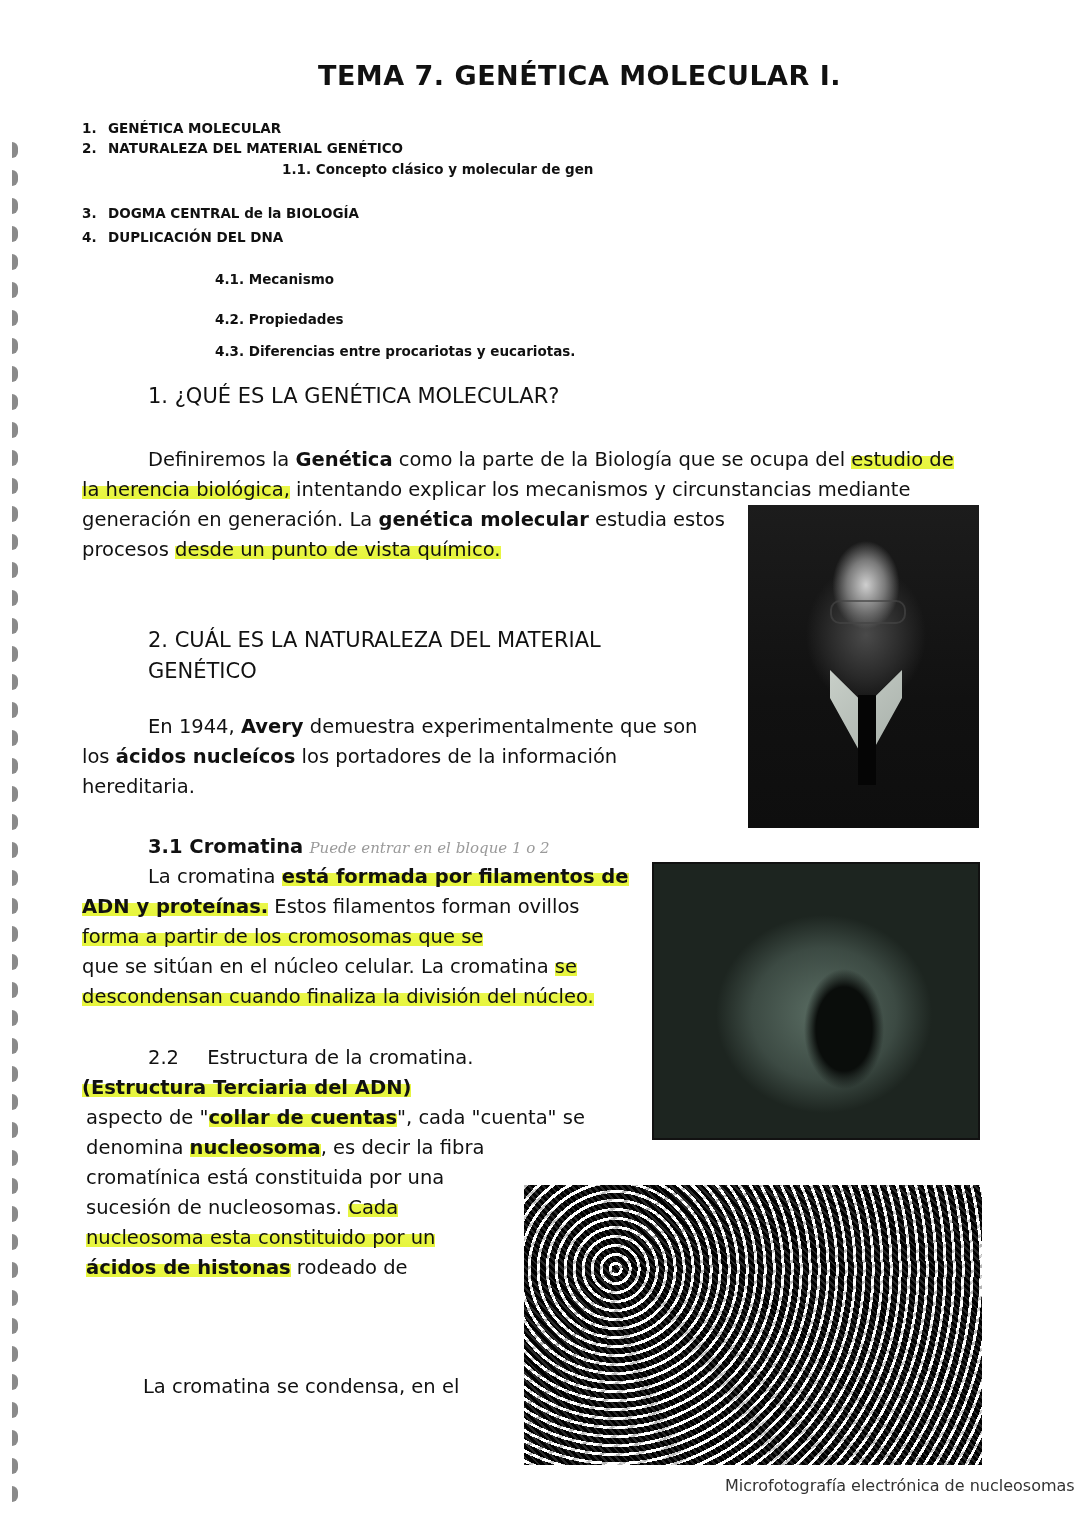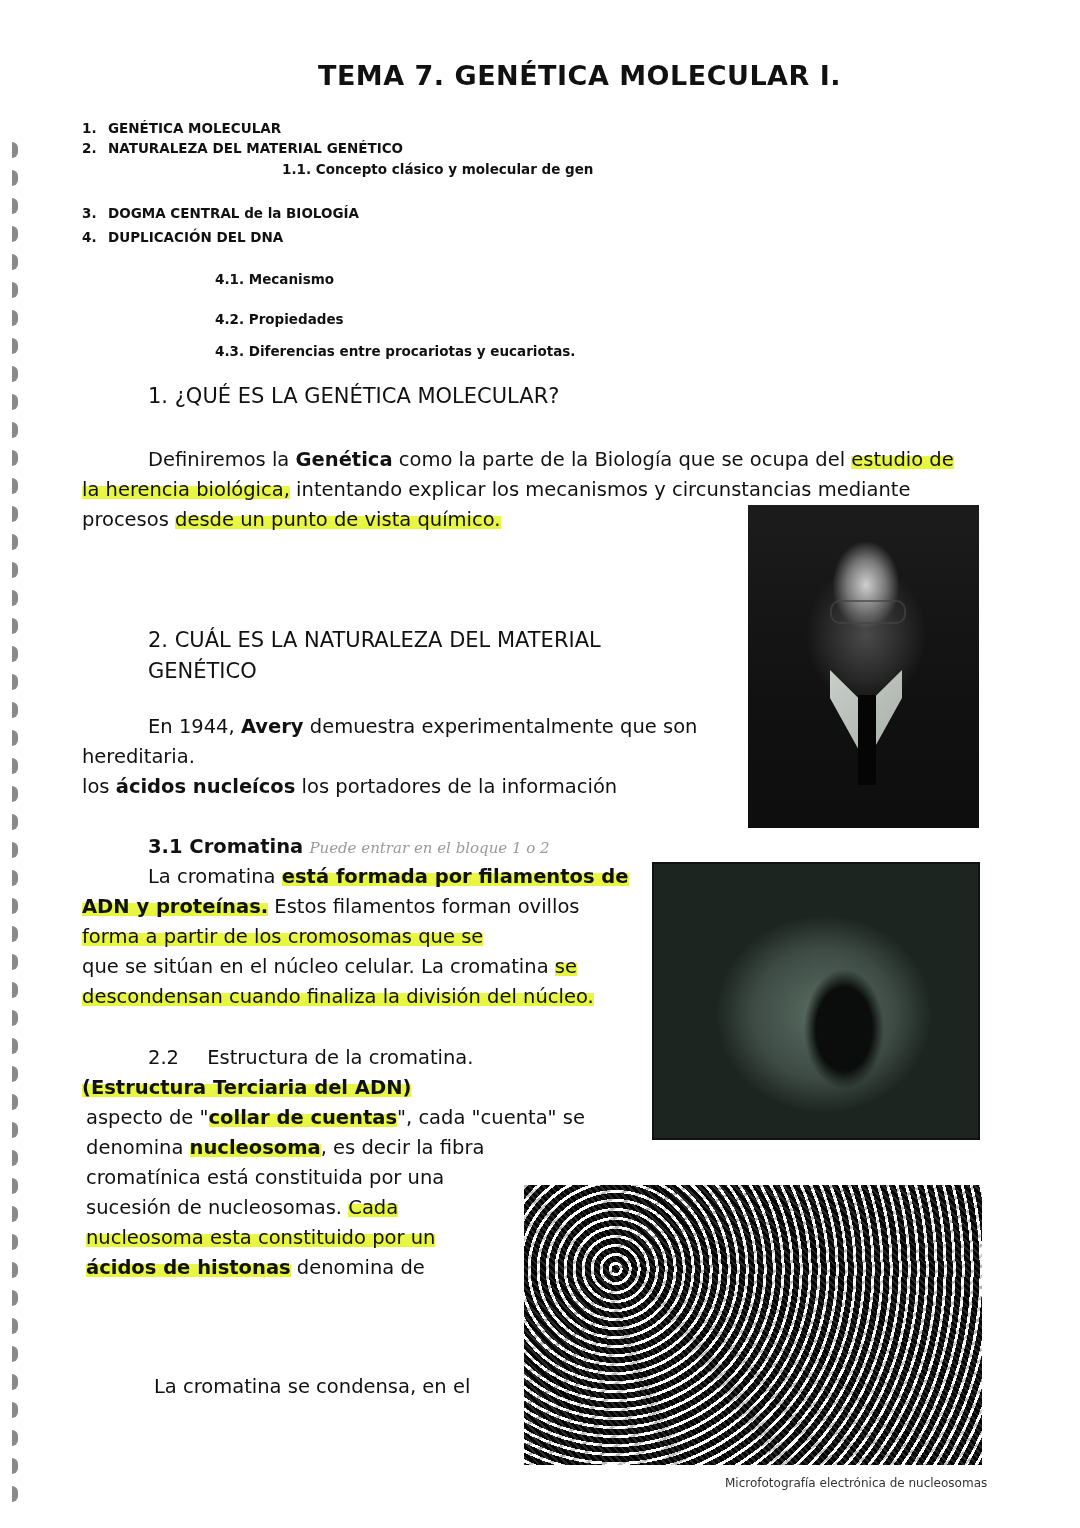--- a/index.html
+++ b/index.html
@@ -16,21 +16,21 @@
   .binder { position: absolute; left: 12px; top: 120px; width: 14px; height: 1390px; }
   .hole { position: absolute; left: 0; width: 6px; height: 16px; border-radius: 0 8px 8px 0;
           background: #8a8a8a; }
 
   .title { left: 318px; top: 60px; font-size: 27px; font-weight: bold; letter-spacing: 0.5px; }
   .toc { font-size: 13.5px; font-weight: bold; }
   .toc .num { display: inline-block; width: 26px; }
   .h1 { font-size: 21px; font-weight: normal; }
   .para { font-size: 19.5px; line-height: 30px; }
   .hand { font-family: "DejaVu Serif", serif; font-style: italic; color: #9a9a9a; font-size: 15px; }
-  .caption { font-size: 12px; color: #333; }
+  .caption { font-size: 16px; color: #333; }
 
   .photo { position: absolute; overflow: hidden; }
   .portrait { left: 748px; top: 505px; width: 231px; height: 323px;
     background: radial-gradient(ellipse 42px 55px at 118px 80px, #cfcfcf 0%, #7a7a7a 45%, transparent 80%),
                 radial-gradient(ellipse 60px 70px at 118px 130px, #4a4a4a 0%, #2a2a2a 60%, transparent 100%),
                 linear-gradient(180deg, #1c1c1c, #111 60%, #0e0e0e);
   }
   .portrait .collar { position: absolute; left: 82px; top: 165px; width: 72px; height: 80px;
     background: linear-gradient(135deg, #c8cfc8 0%, #a8b0aa 100%);
     clip-path: polygon(0 0, 45% 40%, 55% 40%, 100% 0, 100% 35%, 60% 100%, 40% 100%, 0 35%); }
@@ -134,37 +134,38 @@
   </div>
   <div class="abs toc" style="left:215px;top:343px">
     <span>4.3.</span> <span>Diferencias entre procariotas y eucariotas.</span>
   </div>
 </div>
 
 <div class="abs h1" style="left:148px;top:384px">1. ¿QUÉ ES LA GENÉTICA MOLECULAR?</div>
 <div class="abs para" style="left:82px;top:445px;width:880px">
   <div style="padding-left:66px"><span>Definiremos la </span><span class="b">Genética</span><span> como la parte de la Biología que se ocupa del </span><span class="hl">estudio de</span></div>
   <div><span class="hl">la herencia biológica,</span><span> intentando explicar los mecanismos y circunstancias mediante</span></div>
+  <div><span>generación en generación. La </span><span class="b">genética molecular</span><span> estudia estos</span></div>
   <div><span>procesos </span><span class="hl">desde un punto de vista químico.</span></div>
 </div>
 
 <div class="photo portrait" title="Fotografía de Oswald Avery">
   <div class="glasses"></div>
   <div class="collar"></div>
   <div class="tie"></div>
 </div>
 
 <div class="abs h1" style="left:148px;top:625px;line-height:31px">
   <div>2. CUÁL ES LA NATURALEZA DEL MATERIAL</div>
   <div>GENÉTICO</div>
 </div>
 <div class="abs para" style="left:82px;top:712px">
   <div style="padding-left:66px"><span>En 1944, </span><span class="b">Avery</span><span> demuestra experimentalmente que son</span></div>
+  <div><span>los </span><span class="b">ácidos nucleícos</span><span> los portadores de la información</span></div>
   <div><span>hereditaria.</span></div>
-  <div><span>los </span><span class="b">ácidos nucleícos</span><span> los portadores de la información</span></div>
 </div>
 
 <div class="abs para" style="left:148px;top:832px">
   <span class="b">3.1 Cromatina</span>
   <span class="hand">Puede entrar en el bloque 1 o 2</span>
 </div>
 <div class="abs para" style="left:82px;top:862px">
   <div style="padding-left:66px"><span>La cromatina </span><span class="hl b">está formada por filamentos de</span></div>
   <div><span class="hl b">ADN y proteínas.</span><span> Estos filamentos forman  ovillos</span></div>
   <div><span class="hl">forma a partir de los cromosomas que se</span></div>
@@ -180,18 +181,18 @@
 </div>
 <div class="abs para" style="left:82px;top:1073px">
   <span class="hl b">(Estructura Terciaria del ADN)</span>
 </div>
 <div class="abs para" style="left:86px;top:1103px">
   <div><span>aspecto de "</span><span class="hl b">collar de cuentas</span><span>", cada "cuenta" se</span></div>
   <div><span>denomina </span><span class="hl b">nucleosoma</span><span>, es decir la fibra</span></div>
   <div><span>cromatínica está constituida por una</span></div>
   <div><span>sucesión de nucleosomas. </span><span class="hl">Cada</span></div>
   <div><span class="hl">nucleosoma esta constituido por un</span></div>
-  <div><span class="hl b">ácidos de histonas</span><span> denomina de</span></div>
+  <div><span class="hl b">ácidos de histonas</span><span> rodeado de</span></div>
 </div>
-<div class="abs para" style="left:154px;top:1372px">La cromatina se condensa, en el</div>
+<div class="abs para" style="left:143px;top:1372px">La cromatina se condensa, en el</div>
 
 <div class="photo nucleo"></div>
 <div class="abs caption" style="left:725px;top:1476px">Microfotografía electrónica de nucleosomas</div>
 
 </body></html>

